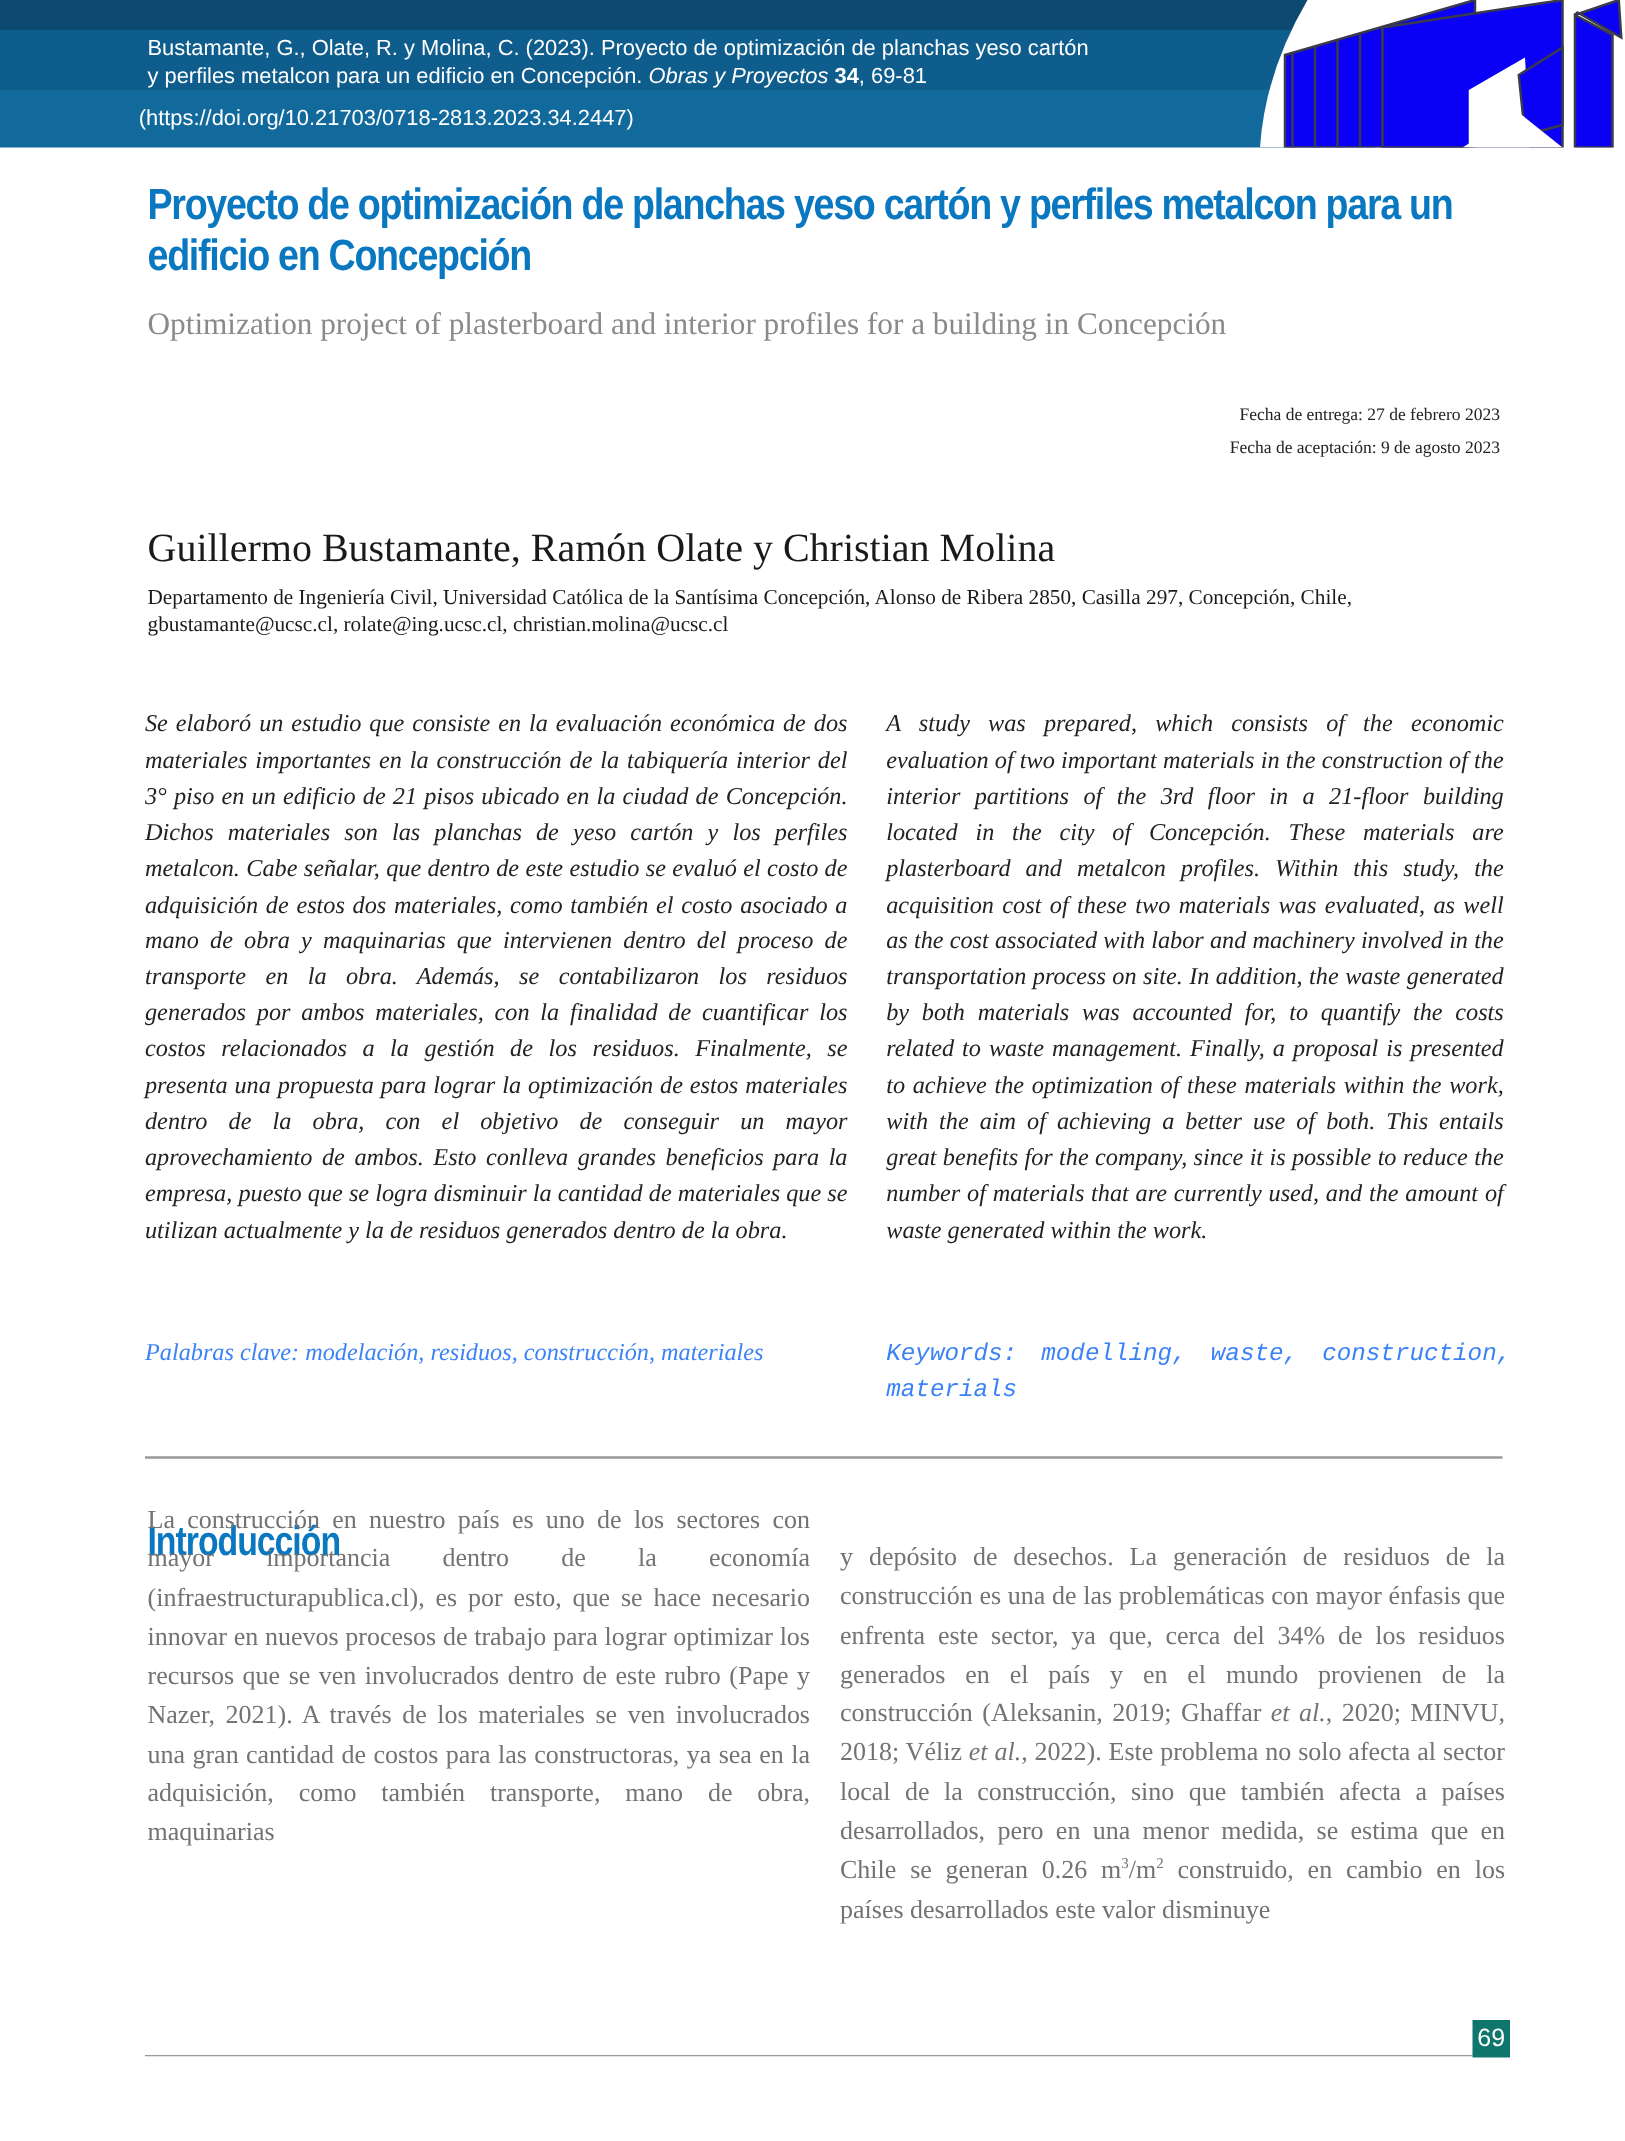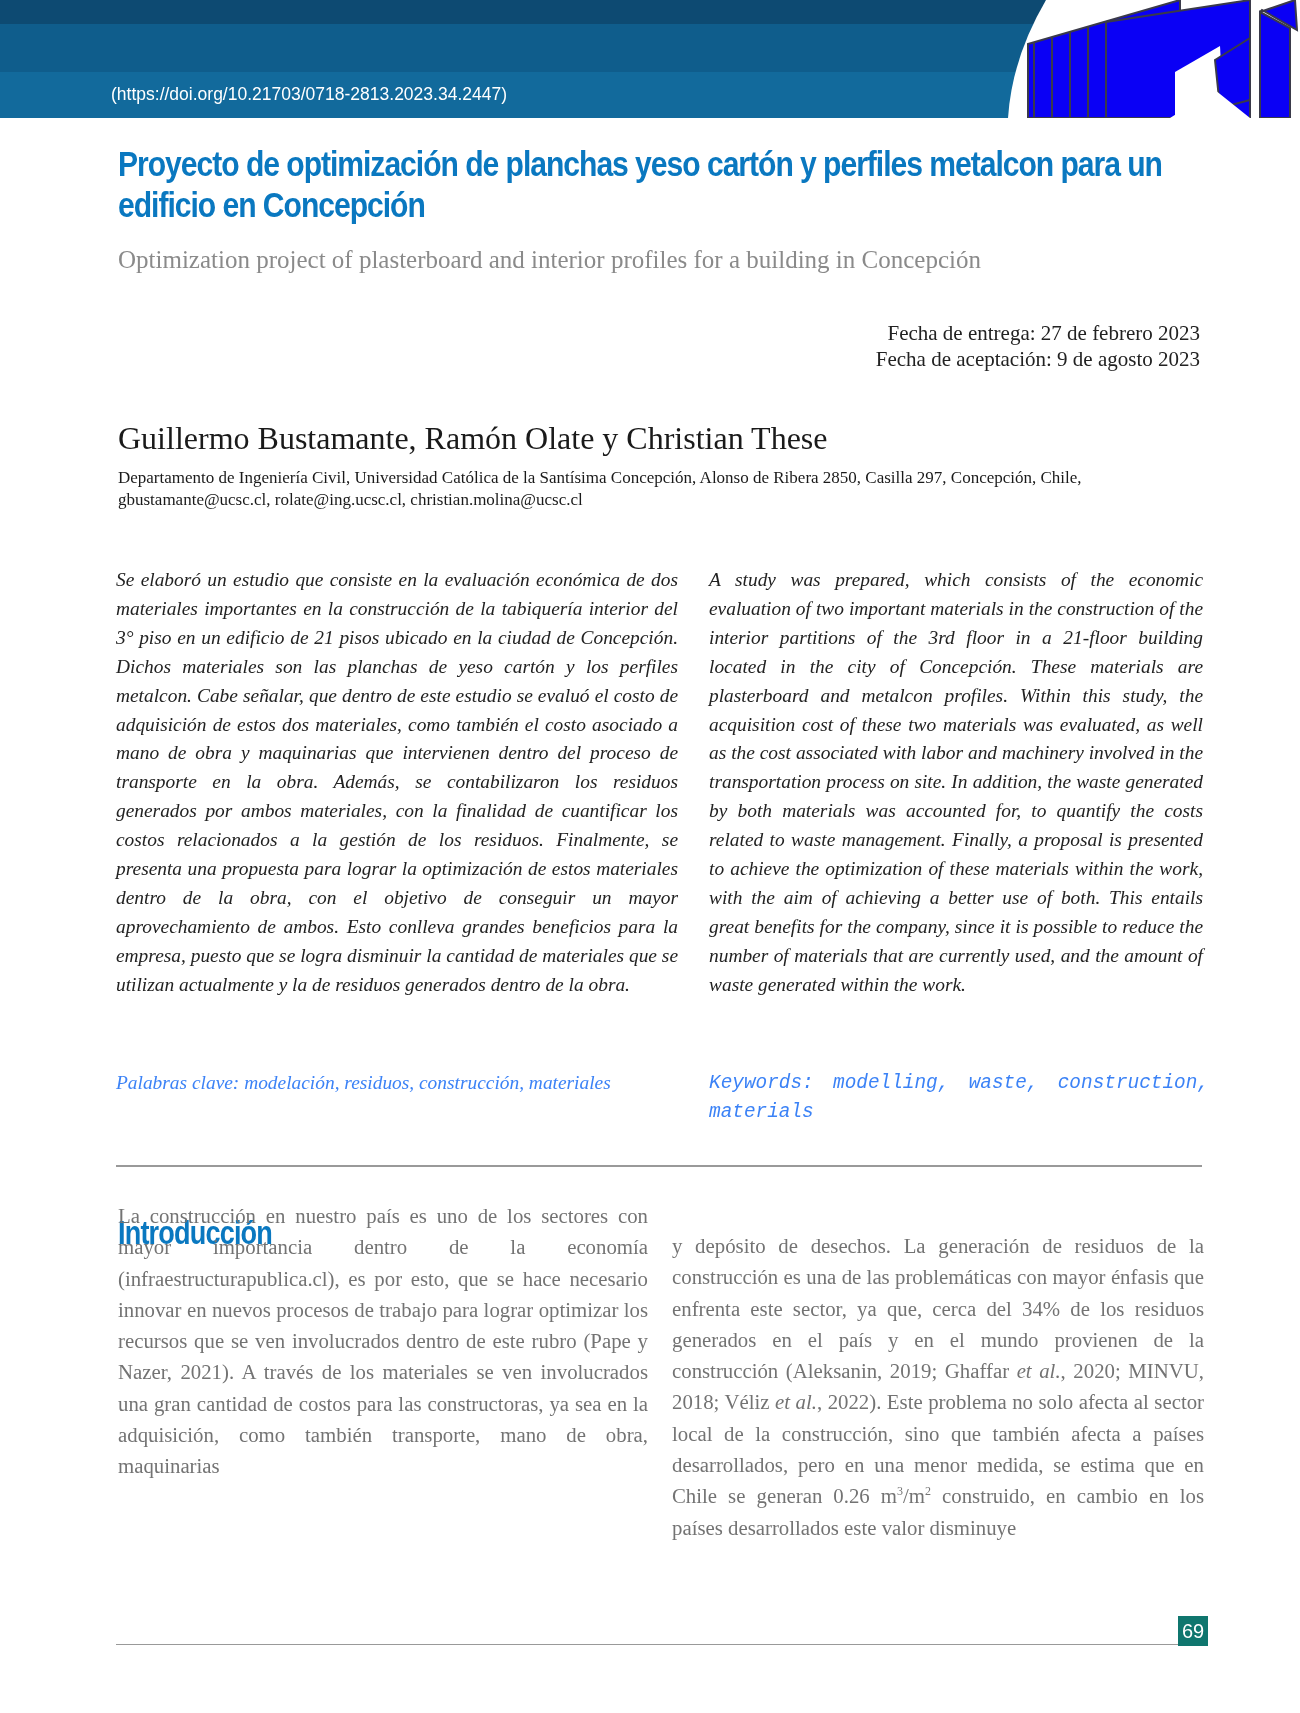--- a/index.html
+++ b/index.html
@@ -15,21 +15,21 @@
     .citation { position: absolute; left: 118px; top: 27px; width: 900px; font-family: "Liberation Sans", sans-serif; font-size: 17.5px; line-height: 22px; color: #ffffff; }
     .citation i { font-style: italic; }
     .citation b { font-weight: bold; }
     .doi { position: absolute; left: 111px; top: 84px; font-family: "Liberation Sans", sans-serif; font-size: 17.5px; color: #ffffff; }
     .logo { position: absolute; left: 1010px; top: 0; width: 290px; height: 118px; }
 
     
     .title { position: absolute; left: 118px; top: 143px; width: 1110px; font-family: "Liberation Sans", sans-serif; font-weight: bold; font-size: 35px; line-height: 41px; color: #0a78c0; letter-spacing: -1.2px; transform: scaleX(0.86); transform-origin: left top; width: 1290px; }
     .subtitle { position: absolute; left: 118px; top: 246px; font-family: "Liberation Serif", serif; font-size: 25px; color: #8a8a8a; }
 
-    .dates { position: absolute; right: 100px; top: 320px; text-align: right; font-size: 21px; line-height: 26px; color: #222; }
+    .dates { position: absolute; right: 100px; top: 320px; text-align: right; font-size: 14px; line-height: 26px; color: #222; }
 
     .authors { position: absolute; left: 118px; top: 420px; font-size: 32px; color: #1a1a1a; }
     .affil { position: absolute; left: 118px; top: 467px; width: 1086px; font-size: 17px; line-height: 22px; color: #1a1a1a; }
 
     .abstract { position: absolute; top: 566px; width: 562px; font-style: italic; font-size: 19.4px; line-height: 28.9px; text-align: justify; color: #222; }
     .abstract-es { left: 116px; }
     .abstract-en { left: 709px; width: 494px; }
     .keywords { position: absolute; top: 1069px; font-style: italic; font-size: 19.4px; line-height: 28.9px; text-align: justify; text-align-last: left; color: #3b82f6; }
     .keywords-es { left: 116px; width: 562px; }
     .keywords-en { left: 709px; width: 500px; font-family: Liberation Mono, monospace; }
@@ -64,32 +64,36 @@
       <line x1="78" y1="27" x2="78" y2="118"></line>
       <line x1="96" y1="22" x2="96" y2="118"></line>
       <polygon points="96,22 240,0 240,118 96,118" fill="#0a00f5"></polygon>
       <polygon points="165,72 210,46 214,118 165,118" fill="#ffffff" stroke="none"></polygon>
       <polygon points="205,60 240,38 240,100 210,108" fill="#0a00f5"></polygon>
       <polygon points="250,12 285,0 287,30 252,10" fill="#0a00f5"></polygon>
       <polygon points="250,12 280,28 280,118 250,118" fill="#0a00f5"></polygon>
     </g>
     <polygon points="160,118 205,90 240,118" fill="#ffffff"></polygon>
   </svg>
+  <div class="citation">
+    <span>Bustamante, G., Olate, R. y Molina, C. (2023). Proyecto de optimización de planchas yeso cartón</span><br>
+    <span>y perfiles metalcon para un edificio en Concepción. </span><i>Obras y Proyectos</i> <b>34</b><span>, 69-81</span>
+  </div>
   <div class="doi">(https://doi.org/10.21703/0718-2813.2023.34.2447)</div>
 </div>
 
 <div class="title">Proyecto de optimización de planchas yeso cartón y perfiles metalcon para un edificio en Concepción</div>
 <div class="subtitle">Optimization project of plasterboard and interior profiles for a building in Concepción</div>
 
 <div class="dates">
   <div>Fecha de entrega: 27 de febrero 2023</div>
   <div>Fecha de aceptación: 9 de agosto 2023</div>
 </div>
 
-<div class="authors">Guillermo Bustamante, Ramón Olate y Christian These</div>
+<div class="authors">Guillermo Bustamante, Ramón Olate y Christian Molina</div>
 <div class="affil">Departamento de Ingeniería Civil, Universidad Católica de la Santísima Concepción, Alonso de Ribera 2850, Casilla 297, Concepción, Chile, gbustamante@ucsc.cl, rolate@ing.ucsc.cl, christian.molina@ucsc.cl</div>
 
 <div class="abstract abstract-es">Se elaboró un estudio que consiste en la evaluación económica de dos materiales importantes en la construcción de la tabiquería interior del 3° piso en un edificio de 21 pisos ubicado en la ciudad de Concepción. Dichos materiales son las planchas de yeso cartón y los perfiles metalcon. Cabe señalar, que dentro de este estudio se evaluó el costo de adquisición de estos dos materiales, como también el costo asociado a mano de obra y maquinarias que intervienen dentro del proceso de transporte en la obra. Además, se contabilizaron los residuos generados por ambos materiales, con la finalidad de cuantificar los costos relacionados a la gestión de los residuos. Finalmente, se presenta una propuesta para lograr la optimización de estos materiales dentro de la obra, con el objetivo de conseguir un mayor aprovechamiento de ambos. Esto conlleva grandes beneficios para la empresa, puesto que se logra disminuir la cantidad de materiales que se utilizan actualmente y la de residuos generados dentro de la obra.</div>
 <div class="abstract abstract-en">A study was prepared, which consists of the economic evaluation of two important materials in the construction of the interior partitions of the 3rd floor in a 21-floor building located in the city of Concepción. These materials are plasterboard and metalcon profiles. Within this study, the acquisition cost of these two materials was evaluated, as well as the cost associated with labor and machinery involved in the transportation process on site. In addition, the waste generated by both materials was accounted for, to quantify the costs related to waste management. Finally, a proposal is presented to achieve the optimization of these materials within the work, with the aim of achieving a better use of both. This entails great benefits for the company, since it is possible to reduce the number of materials that are currently used, and the amount of waste generated within the work.</div>
 <div class="keywords keywords-es">Palabras clave: modelación, residuos, construcción, materiales</div>
 <div class="keywords keywords-en">Keywords: modelling, waste, construction, materials</div>
 
 <div class="rule"></div>
 
 <div class="section-heading">Introducción</div>

